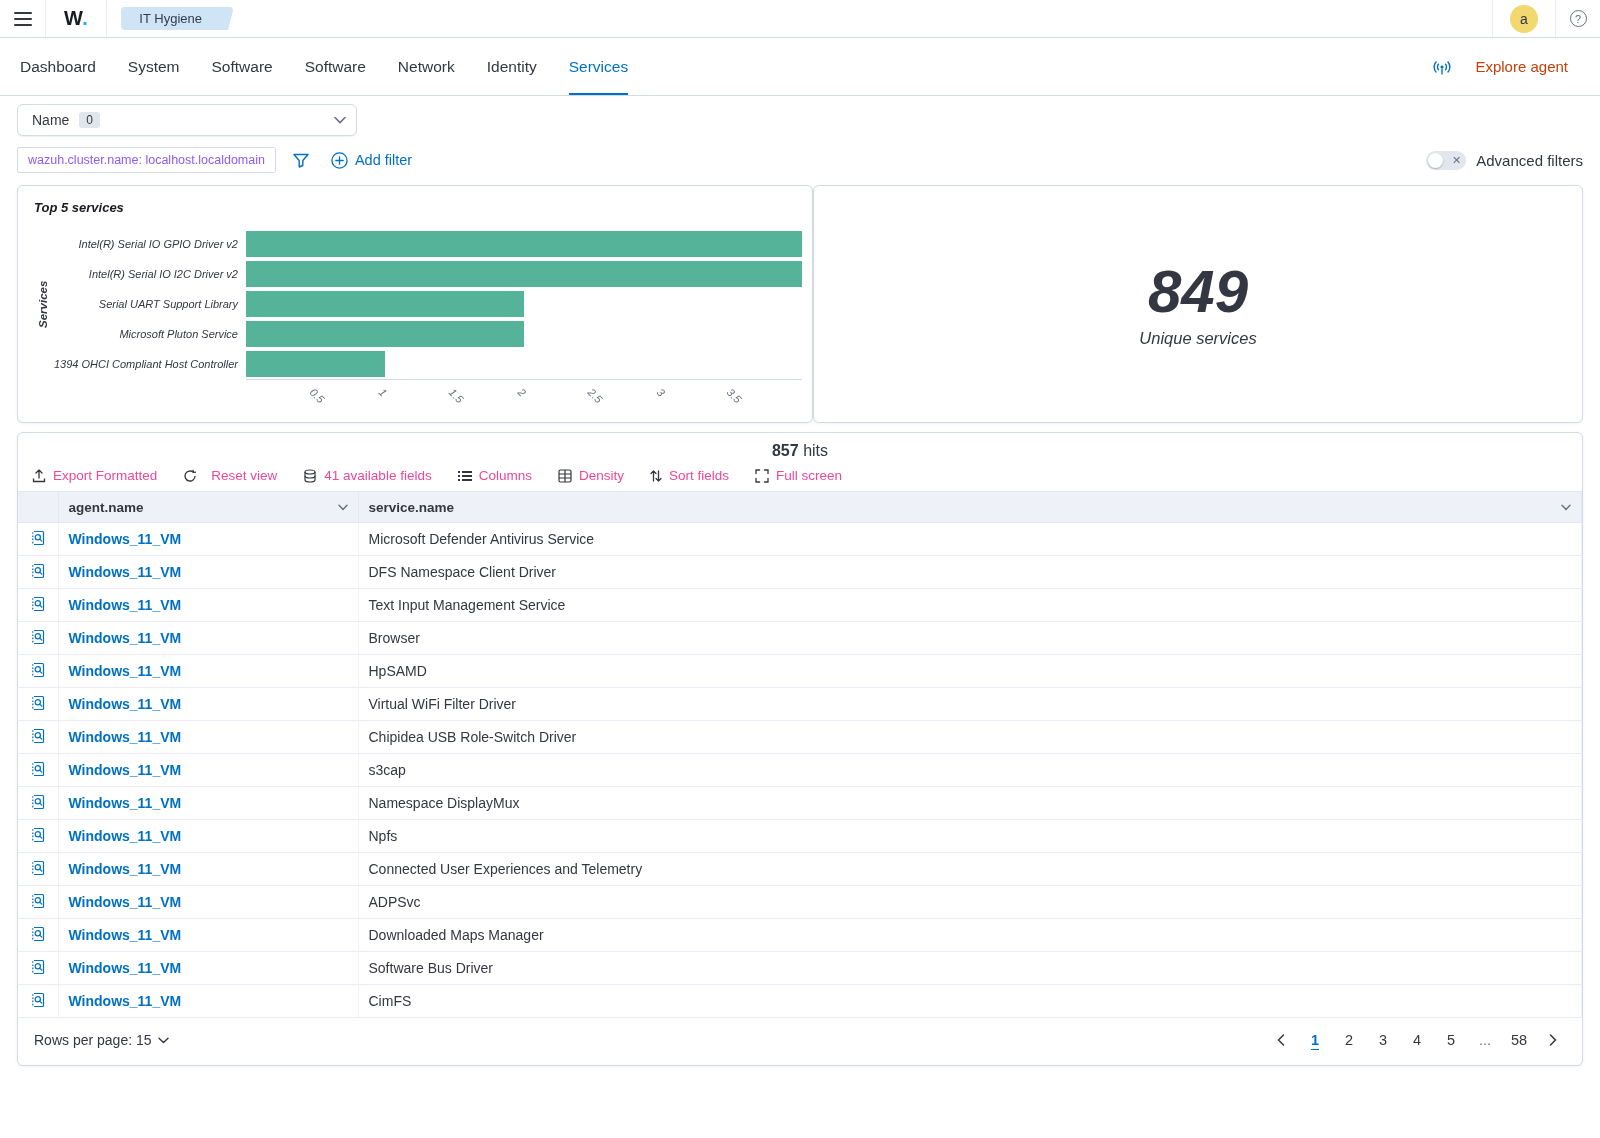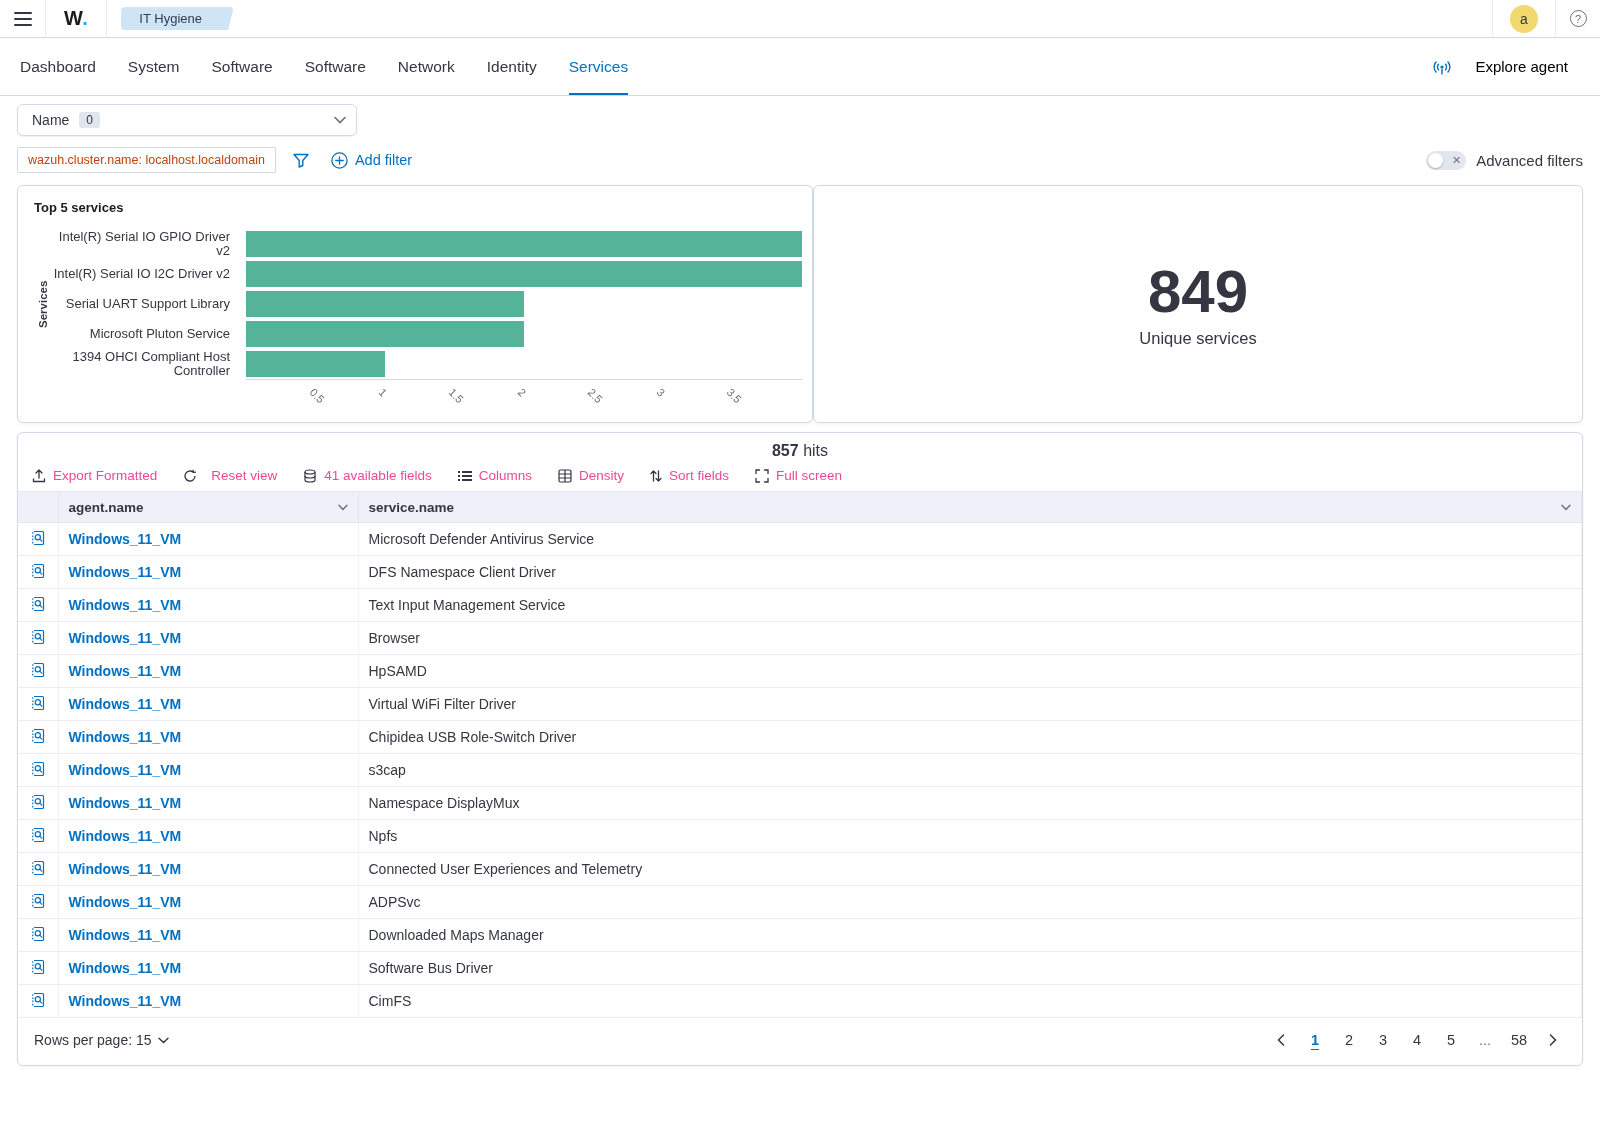--- a/index.html
+++ b/index.html
@@ -23,50 +23,50 @@
   .topbar-right { margin-left:auto; display:flex; align-items:center; height:100%; }
   .avatar-cell { width:64px; height:100%; display:flex; align-items:center; justify-content:center; border-left:1px solid #e9edf3; border-right:1px solid #e9edf3; }
   .avatar { width:28px; height:28px; border-radius:50%; background:#f1d86f; color:#343741; display:flex; align-items:center; justify-content:center; font-size:14px; cursor:pointer; }
   .help-cell { width:44px; display:flex; align-items:center; justify-content:center; }
   .help-icon { width:17px; height:17px; border:1.4px solid #69707d; border-radius:50%; color:#69707d; font-size:11px; display:flex; align-items:center; justify-content:center; cursor:pointer; }
 
   
   .tabsbar { height:58px; display:flex; align-items:stretch; border-bottom:1px solid #d3dae6; background:#fff; padding:0 4px; flex:0 0 auto; }
   .tab { display:flex; align-items:center; margin:0 16px; font-size:15.5px; color:#343741; cursor:pointer; border-bottom:2px solid transparent; padding-top:2px; }
   .tab.active { color:#0071c2; border-bottom-color:#0071c2; font-weight:500; }
-  .explore { margin-left:auto; margin-right:28px; display:flex; align-items:center; gap:24px; color:#000000; font-size:15px; cursor:pointer; }
+  .explore { margin-left:auto; margin-right:28px; display:flex; align-items:center; gap:24px; color:#c2410c; font-size:15px; cursor:pointer; }
 
   
   .filterzone { padding:8px 17px 12px; background:#fff; flex:0 0 auto; }
   .name-select { width:340px; height:32px; border:1px solid #d3dae6; border-radius:6px; background:#fff;
     display:flex; align-items:center; padding:0 10px 0 14px; cursor:pointer; box-shadow:0 1px 1px rgba(152,162,179,.15); }
   .name-select .lbl { font-size:14px; color:#343741; }
   .count-badge { background:#e0e5ee; border-radius:3px; font-size:12px; padding:1px 7px; margin-left:10px; color:#343741; }
   .name-select .chev { margin-left:auto; color:#69707d; }
   .filterrow { display:flex; align-items:center; margin-top:11px; }
-  .filter-pill { border:1px solid #d3dae6; border-radius:2px; background:#fff; font-size:12.5px; color:#c2410c;
+  .filter-pill { border:1px solid #d3dae6; border-radius:2px; background:#fff; font-size:12.5px; color:#8b5cf6;
     padding:5px 10px; cursor:pointer; white-space:nowrap; }
   .funnel-btn { margin-left:17px; color:#0071c2; cursor:pointer; display:flex; align-items:center; }
   .addfilter { margin-left:22px; display:flex; align-items:center; gap:7px; color:#0071c2; font-size:14.5px; cursor:pointer; }
   .adv-wrap { margin-left:auto; display:flex; align-items:center; gap:10px; }
   .toggle { width:40px; height:19px; background:#e2e6ee; border-radius:10px; position:relative; cursor:pointer; display:flex; align-items:center; }
   .toggle .knob { width:15px; height:15px; border-radius:50%; background:#fff; position:absolute; left:2px; box-shadow:0 1px 2px rgba(0,0,0,.25); }
   .toggle .x { position:absolute; right:5px; color:#69707d; font-size:11px; line-height:1; }
   .adv-label { font-size:15px; color:#343741; }
 
   
-  .panels { display:flex; padding:0 17px; flex:0 0 auto; }
+  .panels { display:flex; padding:0 17px; flex:0 0 auto;font-style:italic; }
   .panel { background:#fff; border:1px solid #d3dae6; border-radius:6px; box-shadow:0 1px 3px rgba(152,162,179,.15); }
   .chart-panel { flex:1; height:238px; padding:14px 10px 6px 16px; position:relative; }
   .chart-title { font-size:13px; font-weight:700; color:#1a1c21; }
   .chart-body { display:flex; margin-top:14px; }
   .ylab { writing-mode:vertical-rl; transform:rotate(180deg); font-size:11.5px; font-weight:700; color:#343741; display:flex; align-items:center; justify-content:center; width:18px; height:150px; }
   .chart-main { flex:1; }
   .bar-row { display:flex; align-items:center; height:30px; }
-  .bar-label { width:194px; text-align:right; font-size:13px; color:#343741; padding-right:16px; flex:0 0 auto; line-height:1.1; }
+  .bar-label { width:194px; text-align:right; font-size:11px; color:#343741; padding-right:8px; flex:0 0 auto; line-height:1.1; }
   .bar-track { flex:1; height:100%; display:flex; align-items:center; position:relative; }
   .bar { height:26px; background:#54b399; }
   .axis-area { margin-left:194px; border-top:1px solid #d3dae6; position:relative; height:40px; }
   .tick { position:absolute; top:6px; font-size:11px; color:#69707d; transform:rotate(45deg); transform-origin:left top; white-space:nowrap; }
   .metric-panel { flex:1; height:238px; display:flex; flex-direction:column; align-items:center; justify-content:center; }
   .metric-value { font-size:60px; font-weight:700; color:#343741; line-height:1.05; }
   .metric-label { font-size:16.5px; color:#343741; margin-top:6px; }
 
   
   .table-panel { margin:9px 17px 0; background:#fff; border:1px solid #d3dae6; border-radius:6px; box-shadow:0 1px 3px rgba(152,162,179,.15); flex:0 0 auto; }

